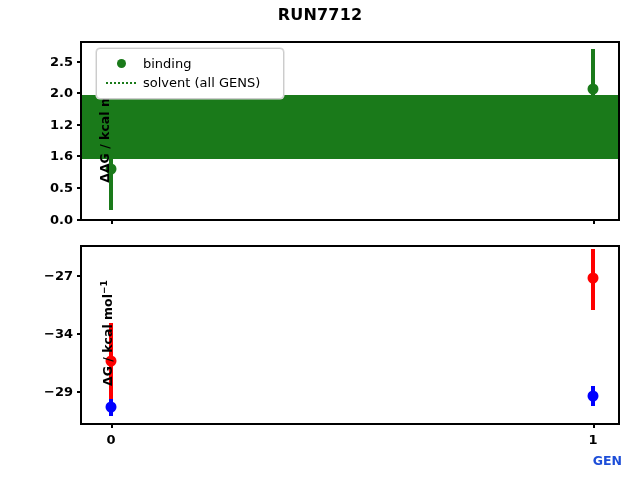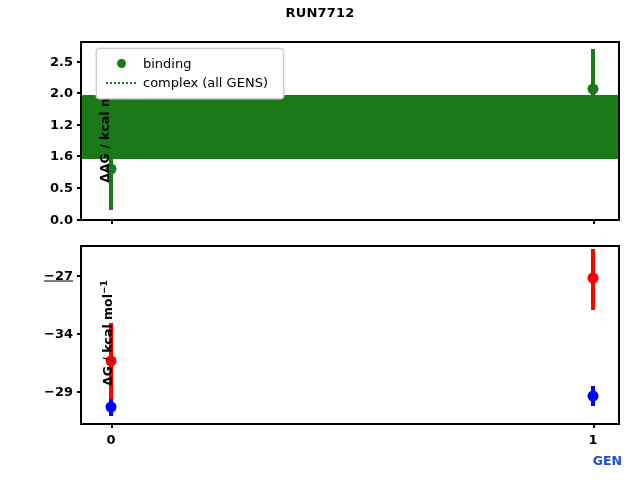--- a/index.html
+++ b/index.html
@@ -1,21 +1,21 @@
 <!DOCTYPE html>
 <html><head>
 <meta charset="utf-8">
 <style>
   html,body{margin:0;padding:0;background:#ffffff;}
   body{width:640px;height:480px;overflow:hidden;
        font-family:"DejaVu Sans","Liberation Sans",sans-serif;}
   #fig{position:relative;width:640px;height:480px;background:#fff;}
 
   .title{position:absolute;left:0;top:5px;width:640px;text-align:center;
-         font-size:13px;font-weight:bold;color:#000;letter-spacing:.2px;}
+         font-size:16px;font-weight:bold;color:#000;letter-spacing:.2px;}
 
   
   .axes{position:absolute;box-sizing:border-box;border:2.2px solid #000;background:#fff;overflow:visible;}
   #ax-top{left:80px;top:41px;width:540px;height:180px;}
   #ax-bot{left:80px;top:245px;width:540px;height:180px;}
   .clip{position:absolute;inset:0;overflow:hidden;}
 
   
   .ytick{position:absolute;right:100%;width:5px;height:0;border-top:2px solid #000;}
   .ytlabel{position:absolute;right:100%;margin-right:9px;transform:translateY(-50%);
@@ -32,21 +32,21 @@
           font-size:12.5px;font-weight:bold;color:#1d4ed8;}
 
   
   .band{position:absolute;}
   .ebar{position:absolute;width:4px;transform:translateX(-50%);}
   .pt{position:absolute;width:11px;height:11px;border-radius:50%;
       transform:translate(-50%,-50%);}
 
   
   .legend{position:absolute;background:#fff;border:1px solid #ccc;border-radius:4px;
-          box-shadow:0 0 0 0.6px #d9d9d9;padding:5px 15px 6px 7px;z-index:6;}
+          box-shadow:0 0 0 0.6px #d9d9d9;padding:5px 23px 6px 7px;z-index:6;}
   .legrow{display:flex;align-items:center;height:19px;}
   .legkey{width:34px;display:flex;align-items:center;justify-content:center;flex:0 0 34px;}
   .legtext{font-size:13px;color:#000;white-space:nowrap;padding-left:5px;}
   .dot{width:9px;height:9px;border-radius:50%;}
   .dline{width:30px;height:0;border-top:2px dotted #1a7a1a;}
   #leg-top{left:14px;top:5px;}
   #leg-bot{left:14px;top:5px;}
   sup{font-size:.72em;vertical-align:super;}
 </style>
 </head>
@@ -89,21 +89,21 @@
       <div class="legrow">
         <span class="legkey">
           <span class="dot" style="background:#1a7a1a"></span>
         </span>
         <span class="legtext">binding</span>
       </div>
       <div class="legrow">
         <span class="legkey">
           <span class="dline"></span>
         </span>
-        <span class="legtext">complex (all GENS)</span>
+        <span class="legtext">solvent (all GENS)</span>
       </div>
     </div>
   </div>
 
   <div class="axes" id="ax-bot">
     <div class="clip" id="bot-clip">
         <div class="ebar" style="left: 28.9286px; top: 151.548px; height: 17.4194px; background: rgb(0, 0, 255);"></div>
         <div class="pt" style="left: 28.9286px; top: 160.258px; background: rgb(0, 0, 255);"></div>
         <div class="ebar" style="left: 511.071px; top: 139.355px; height: 19.1613px; background: rgb(0, 0, 255);"></div>
         <div class="pt" style="left: 511.071px; top: 149.226px; background: rgb(0, 0, 255);"></div>
@@ -111,21 +111,21 @@
         <div class="pt" style="left: 28.9286px; top: 114.387px; background: rgb(255, 0, 0);"></div>
         <div class="ebar" style="left: 511.071px; top: 2.32258px; height: 60.3871px; background: rgb(255, 0, 0);"></div>
         <div class="pt" style="left: 511.071px; top: 31.3548px; background: rgb(255, 0, 0);"></div>
       </div>
     <div id="bot-ticks">
         <div class="ytick" style="top: 144px;"></div>
         <div class="ytlabel" style="top: 144px;">−29</div>
         <div class="ytick" style="top: 85.9355px;"></div>
         <div class="ytlabel" style="top: 85.9355px;">−34</div>
         <div class="ytick" style="top: 27.871px;"></div>
-        <div class="ytlabel" style="top: 27.871px; text-decoration: underline;">−27</div>
+        <div class="ytlabel" style="top: 27.871px;">−27</div>
         <div class="xtick" style="left: 28.9286px;"></div>
         <div class="xtlabel" style="left: 28.9286px;">0</div>
         <div class="xtick" style="left: 511.071px;"></div>
         <div class="xtlabel" style="left: 511.071px;">1</div>
       </div>
 
     <div class="ylabel" id="ylab-bot">
       <span>ΔG / kcal mol</span><sup>−1</sup>
     </div>
 

